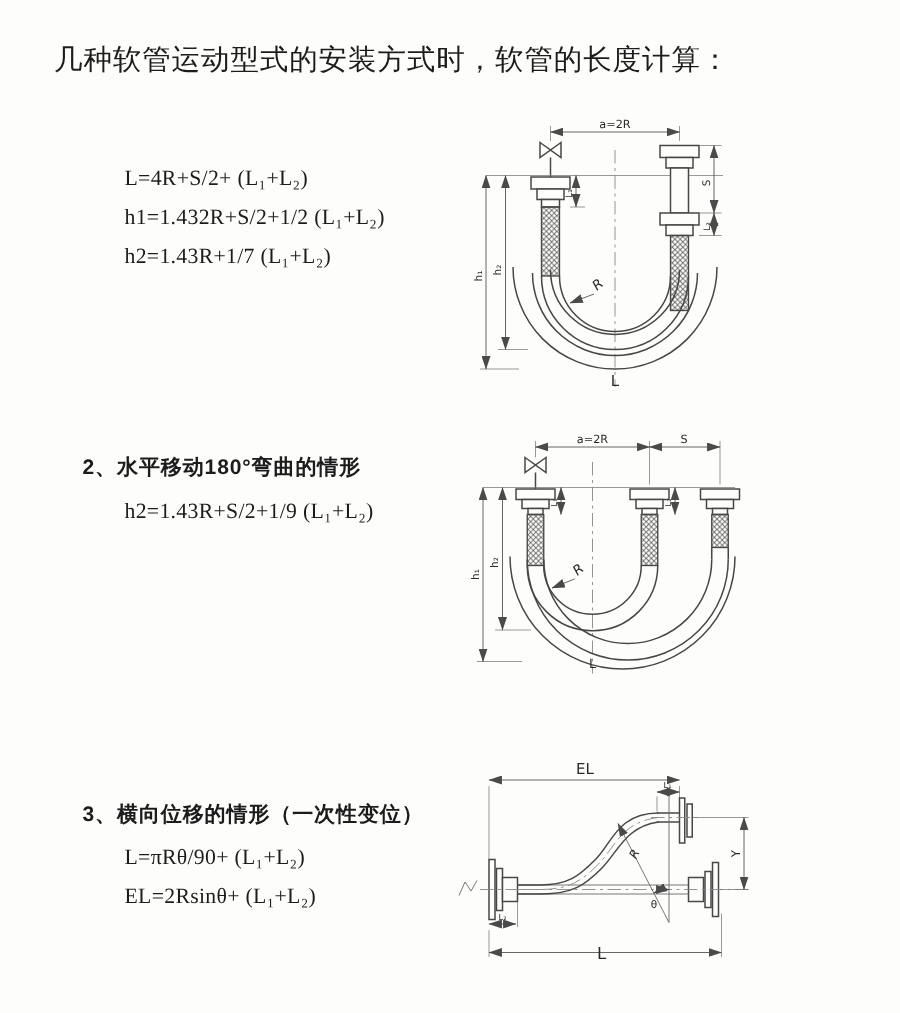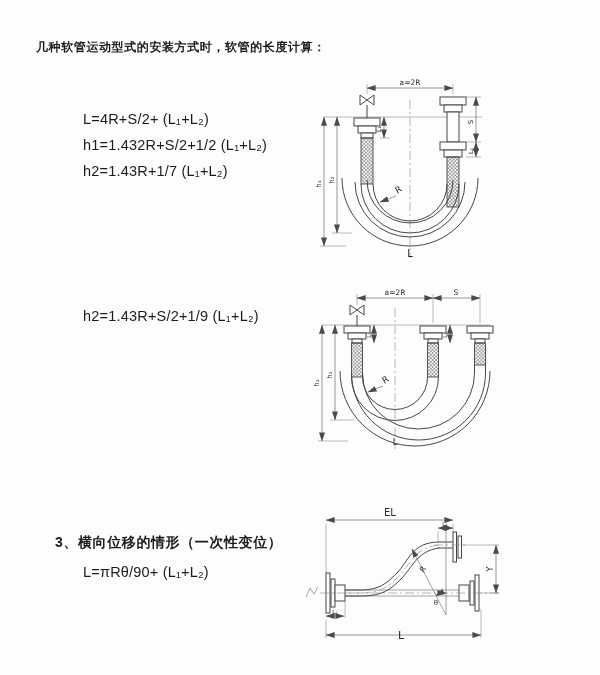--- a/index.html
+++ b/index.html
@@ -2,32 +2,32 @@
 <html><head>
 <meta charset="utf-8">
 <style>
   html,body{margin:0;padding:0;}
   body{
     width:600px;height:675px;position:relative;overflow:hidden;
     background:#fdfdfb;color:#1c1c1c;
     font-family:"Liberation Sans","DejaVu Sans",sans-serif;
   }
   .page-title{
-    position:absolute;left:36px;top:39px;
-    font-size:12px;font-weight:700;letter-spacing:.6px;
+    position:absolute;left:36px;top:27px;
+    font-size:19px;font-weight:400;letter-spacing:.6px;
   }
   .section{position:absolute;left:55px;}
   #sec1{top:106px}
   #sec2{top:303px}
   #sec3{top:534px}
   .sec-heading{
     font-size:14px;font-weight:700;letter-spacing:.6px;margin:0 0 7px 0;
   }
   .formula{
-    font-family:Liberation Sans, sans-serif;
+    font-family:Liberation Serif, serif;
     font-size:14.5px;line-height:26px;margin:0 0 0 28px;
     letter-spacing:.2px;white-space:pre;
   }
   .dia{position:absolute;}
   #dia1{left:310px;top:72px;}
   #dia2{left:310px;top:283px;}
   #dia3{left:298px;top:497px;}
   svg{display:block;}
   svg text{
     fill:#2a2a2a;
@@ -46,26 +46,28 @@
 
 <div class="page-title">几种软管运动型式的安装方式时，软管的长度计算：</div>
 
 <div class="section" id="sec1">
   <div class="formula">L=4R+S/2+ (L₁+L₂)</div>
   <div class="formula">h1=1.432R+S/2+1/2 (L₁+L₂)</div>
   <div class="formula">h2=1.43R+1/7 (L₁+L₂)</div>
 </div>
 
 <div class="section" id="sec2">
+  <div class="sec-heading">2、水平移动180°弯曲的情形</div>
   <div class="formula">h2=1.43R+S/2+1/9 (L₁+L₂)</div>
 </div>
 
 <div class="section" id="sec3">
   <div class="sec-heading">3、横向位移的情形（一次性变位）</div>
   <div class="formula">L=πRθ/90+ (L₁+L₂)</div>
+  <div class="formula">EL=2Rsinθ+ (L₁+L₂)</div>
 </div>
 
 <svg id="dia1" class="dia" width="290" height="190" viewBox="0 0 290 190">
   <defs>
     <marker id="ar" viewBox="0 0 12 8" refX="11.5" refY="4" markerWidth="9" markerHeight="6" markerUnits="userSpaceOnUse" orient="auto-start-reverse">
       <path d="M0,0 L12,4 L0,8 z" fill="#4a4a4a"></path>
     </marker>
     <pattern id="hb" width="3.5" height="3.5" patternUnits="userSpaceOnUse">
       <path d="M0,3.5 L3.5,0 M0,0 L3.5,3.5" stroke="#6a6a6a" stroke-width="0.6"></path>
     </pattern>

